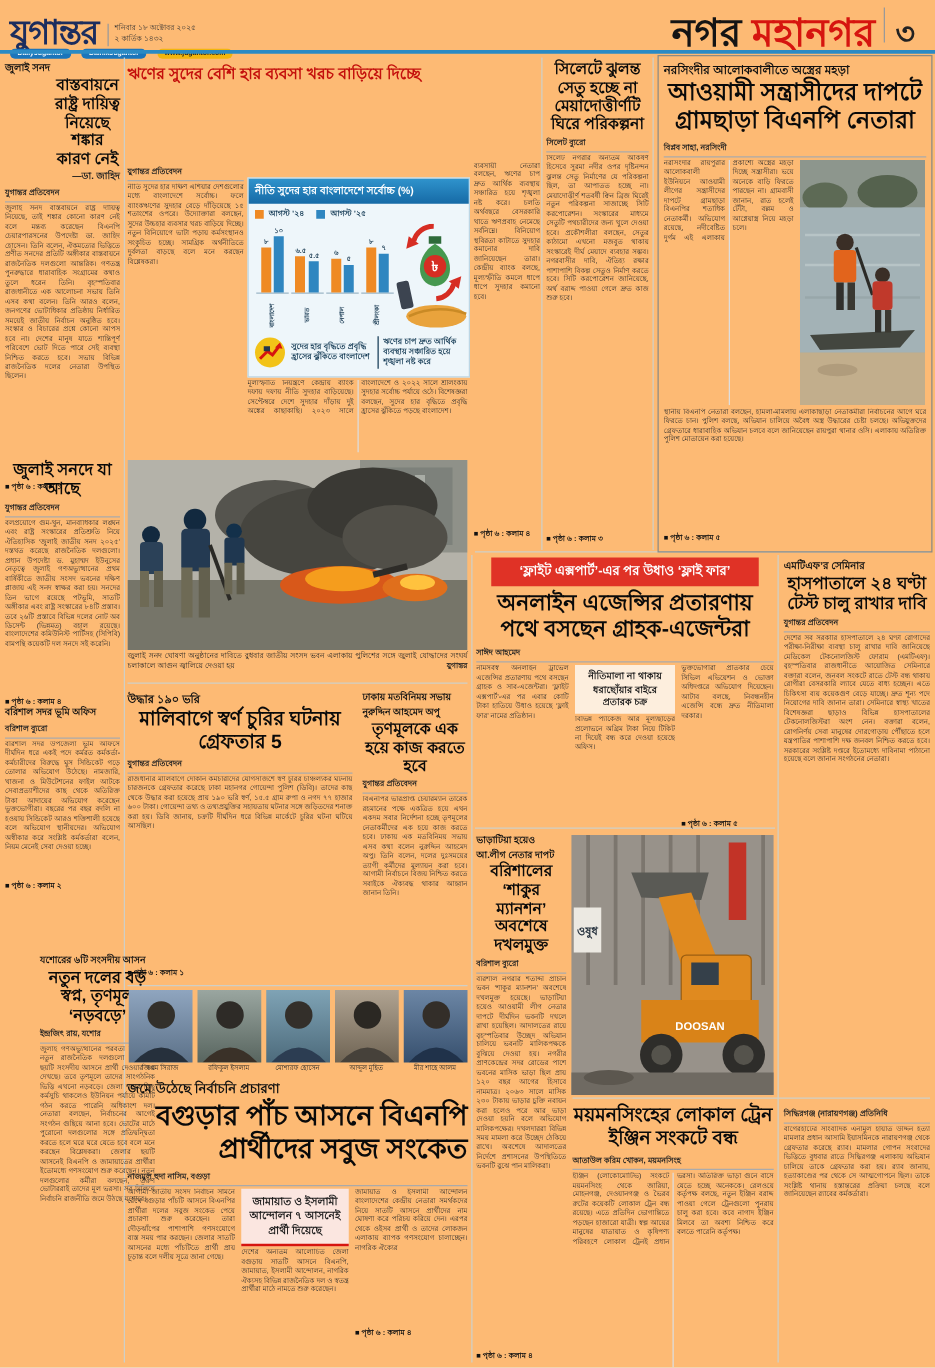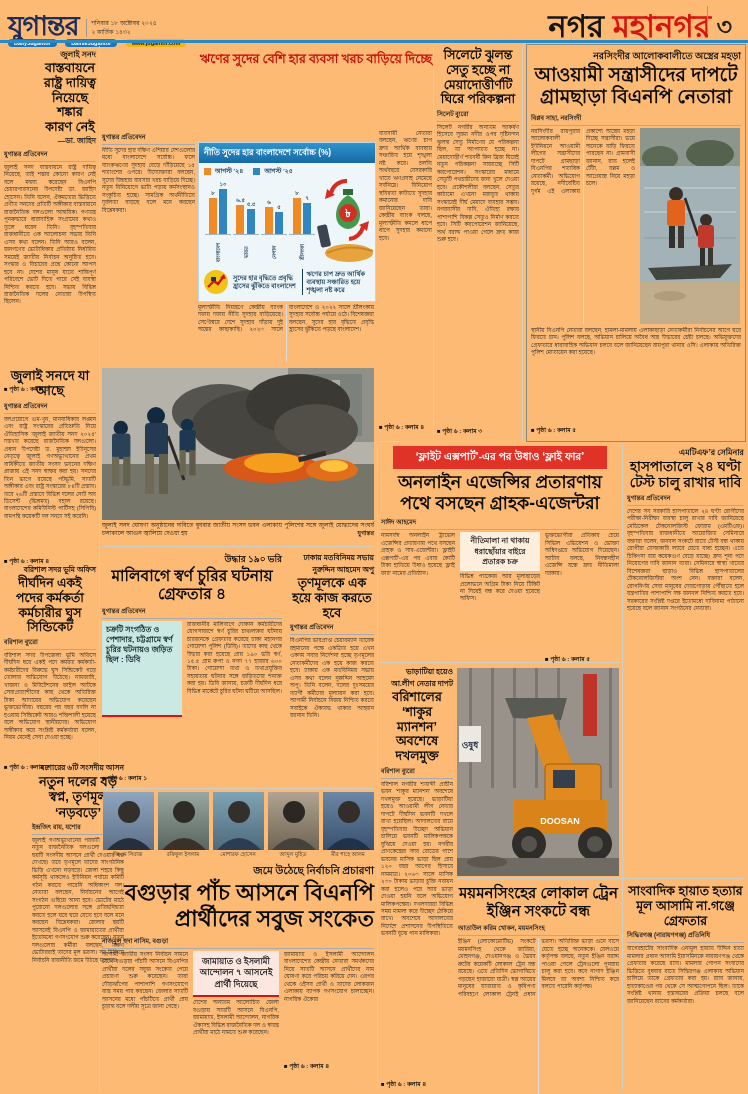--- a/index.html
+++ b/index.html
@@ -9,21 +9,21 @@
   
   .logo{font-size:27px;font-weight:bold;color:#1c2d5e;letter-spacing:-1px;}
   .dateblock{font-size:6px;color:#333;line-height:1.5;border-left:1px solid #999;padding-left:5px;}
   .badge{display:inline-block;border-radius:5px;font-size:5.5px;font-weight:bold;padding:1px 6px;margin-right:4px;color:#fff;background:#1b75bb;}
   .badge.web{background:#f2b50d;color:#222;}
   .masthead{font-size:31px;font-weight:bold;}
   .masthead .black{color:#141414;} .masthead .red{color:#d6150f;}
   .pagenum{font-size:24px;font-weight:bold;color:#222;}
   .bluerule{position:absolute;left:0;top:40px;width:748px;height:3px;background:#2a8ac4;}
   
-  .k{font-weight:bold;text-align:right;color:#111;font-family:Liberation Serif, serif;}
+  .k{font-weight:bold;text-align:left;color:#111;}
   .k.red{color:#c40f0c;}
   .hl{font-weight:bold;text-align:center;color:#0a0a0a;margin:0;line-height:1.18;}
   .attrib{font-size:7.5px;font-weight:bold;text-align:right;color:#222;}
   .by{font-size:6.3px;font-weight:bold;color:#222;padding:2px 0 1px;border-bottom:1px solid #aaa;margin-bottom:2px;}
   .bd{font-size:5.6px;line-height:1.34;text-align:justify;color:#2b2b2b;overflow:hidden;}
   .jmp{font-size:6px;font-weight:bold;color:#111;margin-top:2px;}
   .cols2{column-count:2;column-gap:6px;column-rule:1px solid #ddd;}
   .vline,.hline{position:absolute;background:#cfcfc6;}
   .vline{width:1px;} .hline{height:1px;}
   
@@ -69,21 +69,21 @@
     <div class="dateblock">
       <div>শনিবার ১৮ অক্টোবর ২০২৫</div>
       <div>২ কার্তিক ১৪৩২</div>
     </div>
   </div>
   <div class="abs" style="left:8px;top:31px;">
     <span class="badge">DailyJugantor</span>
     <span class="badge">DainikJugantor</span>
     <span class="badge web">www.jugantor.com</span>
   </div>
-  <div class="abs masthead" style="right:37px;top:2px;">
+  <div class="abs masthead" style="right:48px;top:2px;">
     <span class="black">নগর</span>
     <span class="red">মহানগর</span>
   </div>
   <div class="abs" style="right:40px;top:6px;width:1px;height:28px;background:#999;"></div>
   <div class="abs pagenum" style="right:16px;top:8px;">৩</div>
   <div class="bluerule"></div>
 
   <div class="vline" style="left:99px;top:46px;height:1044px;"></div>
   <div class="vline" style="left:433px;top:46px;height:394px;"></div>
   <div class="vline" style="left:522px;top:46px;height:394px;"></div>
@@ -106,21 +106,20 @@
 
   <article class="abs" style="left:4px;top:368px;width:92px;height:190px;">
     <h2 class="hl" style="font-size:13px;">জুলাই সনদে যা আছে</h2>
     <div class="by">যুগান্তর প্রতিবেদন</div>
     <div class="bd" style="height:138px;">বলপ্রয়োগে গুম-খুন, মানবাধিকার লঙ্ঘন এবং রাষ্ট্র সংস্কারের প্রতিশ্রুতি নিয়ে ঐতিহাসিক ‘জুলাই জাতীয় সনদ ২০২৫’ দস্তখত করেছে রাজনৈতিক দলগুলো। প্রধান উপদেষ্টা ড. মুহাম্মদ ইউনূসের নেতৃত্বে জুলাই গণঅভ্যুত্থানের প্রথম বার্ষিকীতে জাতীয় সংসদ ভবনের দক্ষিণ প্লাজায় এই সনদ স্বাক্ষর করা হয়। সনদের তিন ভাগে রয়েছে পটভূমি, সাতটি অঙ্গীকার এবং রাষ্ট্র সংস্কারের ৮৪টি প্রস্তাব। তবে ২৬টি প্রস্তাবে বিভিন্ন দলের নোট অব ডিসেন্ট (ভিন্নমত) বহাল রয়েছে। বাংলাদেশের কমিউনিস্ট পার্টিসহ (সিপিবি) বামপন্থি কয়েকটি দল সনদে সই করেনি।</div>
     <div class="jmp">■ পৃষ্ঠা ৬ : কলাম ৪</div>
   </article>
 
   <article class="abs" style="left:4px;top:564px;width:92px;height:192px;">
     <div class="k" style="font-size:7.5px;">বরিশাল সদর ভূমি অফিস</div>
-    <h2 class="hl" style="font-size:12.5px;">দীর্ঘদিন একই পদের কর্মকর্তা কর্মচারীর ঘুস সিন্ডিকেট</h2>
     <div class="by">বরিশাল ব্যুরো</div>
     <div class="bd" style="height:108px;">বরিশাল সদর উপজেলা ভূমি অফিসে দীর্ঘদিন ধরে একই পদে কর্মরত কর্মকর্তা-কর্মচারীদের বিরুদ্ধে ঘুস সিন্ডিকেট গড়ে তোলার অভিযোগ উঠেছে। নামজারি, খাজনা ও মিউটেশনের ফাইল আটকে সেবাপ্রত্যাশীদের কাছ থেকে অতিরিক্ত টাকা আদায়ের অভিযোগ করেছেন ভুক্তভোগীরা। বছরের পর বছর বদলি না হওয়ায় সিন্ডিকেট আরও শক্তিশালী হয়েছে বলে অভিযোগ স্থানীয়দের। অভিযোগ অস্বীকার করে সংশ্লিষ্ট কর্মকর্তারা বলেন, নিয়ম মেনেই সেবা দেওয়া হচ্ছে।</div>
     <div class="jmp">■ পৃষ্ঠা ৬ : কলাম ২</div>
   </article>
 
   <article class="abs" style="left:4px;top:762px;width:92px;height:328px;margin-left:28px;">
     <div class="k" style="font-size:7.5px;">যশোরের ৬টি সংসদীয় আসন</div>
     <h2 class="hl" style="font-size:13px;">নতুন দলের বড় স্বপ্ন, তৃণমূল ‘নড়বড়ে’</h2>
     <div class="by">ইন্দ্রজিৎ রায়, যশোর</div>
     <div class="bd" style="height:250px;">জুলাই গণঅভ্যুত্থানের পরবর্তী বাস্তবতায় নতুন রাজনৈতিক দলগুলো যশোরের ছয়টি সংসদীয় আসনে প্রার্থী দেওয়ার স্বপ্ন দেখছে। তবে তৃণমূলে তাদের সাংগঠনিক ভিত্তি এখনো নড়বড়ে। জেলা শহরে কিছু কর্মসূচি থাকলেও ইউনিয়ন পর্যায়ে কমিটি গঠন করতে পারেনি অধিকাংশ দল। নেতারা বলছেন, নির্বাচনের আগেই সংগঠন গুছিয়ে আনা হবে। ভোটের মাঠে পুরোনো দলগুলোর সঙ্গে প্রতিদ্বন্দ্বিতা করতে হলে ঘরে ঘরে যেতে হবে বলে মনে করছেন বিশ্লেষকরা। জেলার ছয়টি আসনেই বিএনপি ও জামায়াতের প্রার্থীরা ইতোমধ্যে গণসংযোগ শুরু করেছেন। নতুন দলগুলোর কর্মীরা বলছেন, তরুণ ভোটাররাই তাদের মূল ভরসা। সব মিলিয়ে নির্বাচনি রাজনীতি জমে উঠছে যশোরে।</div>
@@ -270,24 +269,23 @@
       </g>
     </svg>
     <figcaption class="caption" style="margin-top:2px;">
       <span>জুলাই সনদ ঘোষণা অনুষ্ঠানের দাবিতে বুধবার জাতীয় সংসদ ভবন এলাকায় পুলিশের সঙ্গে জুলাই যোদ্ধাদের সংঘর্ষ চলাকালে আগুন জ্বালিয়ে দেওয়া হয়</span>
       <span class="credit">যুগান্তর</span>
     </figcaption>
   </figure>
 
   <article class="abs" style="left:102px;top:552px;width:180px;height:232px;">
     <div class="k" style="font-size:9px;">উদ্ধার ১৯০ ভরি</div>
-    <h2 class="hl" style="font-size:15.5px;">মালিবাগে স্বর্ণ চুরির ঘটনায় গ্রেফতার ৪</h2>
+    <h2 class="hl" style="font-size:15.5px;">মালিবাগে স্বর্ণ চুরির ঘটনায় গ্রেফতার 5</h2>
     <div class="by">যুগান্তর প্রতিবেদন</div>
     <div style="display:flex;gap:5px;">
-      <div class="tealbox" style="width:72px;height:86px;flex:none;">চক্রটি সংগঠিত ও পেশাদার, চট্টগ্রামে স্বর্ণ চুরির ঘটনায়ও জড়িত ছিল : ডিবি</div>
       <div class="bd" style="height:150px;flex:1;">রাজধানীর মালিবাগে দোকান কর্মচারীদের যোগসাজশে স্বর্ণ চুরির চাঞ্চল্যকর ঘটনায় চারজনকে গ্রেফতার করেছে ঢাকা মহানগর গোয়েন্দা পুলিশ (ডিবি)। তাদের কাছ থেকে উদ্ধার করা হয়েছে প্রায় ১৯০ ভরি স্বর্ণ, ১৫.৫ গ্রাম রুপা ও নগদ ৭৭ হাজার ৬০০ টাকা। গোয়েন্দা তথ্য ও তথ্যপ্রযুক্তির সহায়তায় ঘটনার সঙ্গে জড়িতদের শনাক্ত করা হয়। ডিবি জানায়, চক্রটি দীর্ঘদিন ধরে বিভিন্ন মার্কেটে চুরির ঘটনা ঘটিয়ে আসছিল।</div>
     </div>
     <div class="jmp">■ পৃষ্ঠা ৬ : কলাম ১</div>
   </article>
 
   <article class="abs" style="left:290px;top:552px;width:84px;height:232px;">
     <div class="k" style="font-size:7.5px;">ঢাকায় মতবিনিময় সভায় নুরুদ্দিন আহমেদ অপু</div>
     <h2 class="hl" style="font-size:12.5px;">তৃণমূলকে এক হয়ে কাজ করতে হবে</h2>
     <div class="by">যুগান্তর প্রতিবেদন</div>
     <div class="bd" style="height:138px;">বিএনপির ভারপ্রাপ্ত চেয়ারম্যান তারেক রহমানের পক্ষে একত্রিত হয়ে এখন একদম সবার নির্দেশনা হচ্ছে তৃণমূলের নেতাকর্মীদের এক হয়ে কাজ করতে হবে। ঢাকায় এক মতবিনিময় সভায় এসব কথা বলেন নুরুদ্দিন আহমেদ অপু। তিনি বলেন, দলের দুঃসময়ের ত্যাগী কর্মীদের মূল্যায়ন করা হবে। আগামী নির্বাচনে বিজয় নিশ্চিত করতে সবাইকে ঐক্যবদ্ধ থাকার আহ্বান জানান তিনি।</div>
@@ -449,18 +447,17 @@
     </svg>
   </article>
 
   <article class="abs" style="left:458px;top:884px;width:161px;height:206px;">
     <h2 class="hl" style="font-size:15px;">ময়মনসিংহের লোকাল ট্রেন ইঞ্জিন সংকটে বন্ধ</h2>
     <div class="by" style="margin-top:2px;">আতাউল করিম খোকন, ময়মনসিংহ</div>
     <div class="bd cols2" style="height:156px;">ইঞ্জিন (লোকোমোটিভ) সংকটে ময়মনসিংহ থেকে জারিয়া, মোহনগঞ্জ, দেওয়ানগঞ্জ ও ভৈরব রুটের কয়েকটি লোকাল ট্রেন বন্ধ রয়েছে। এতে প্রতিদিন ভোগান্তিতে পড়ছেন হাজারো যাত্রী। স্বল্প আয়ের মানুষের যাতায়াত ও কৃষিপণ্য পরিবহণে লোকাল ট্রেনই প্রধান ভরসা। অতিরিক্ত ভাড়া গুনে বাসে যেতে হচ্ছে অনেককে। রেলওয়ে কর্তৃপক্ষ বলছে, নতুন ইঞ্জিন বরাদ্দ পাওয়া গেলে ট্রেনগুলো পুনরায় চালু করা হবে। কবে নাগাদ ইঞ্জিন মিলবে তা অবশ্য নিশ্চিত করে বলতে পারেনি কর্তৃপক্ষ।</div>
   </article>
 
   <article class="abs" style="left:627px;top:884px;width:117px;height:206px;">
-    <h2 class="hl" style="font-size:12.5px;">সাংবাদিক হায়াত হত্যার মূল আসামি না.গঞ্জে গ্রেফতার</h2>
     <div class="by">সিদ্ধিরগঞ্জ (নারায়ণগঞ্জ) প্রতিনিধি</div>
     <div class="bd" style="height:140px;">বাগেরহাটের সাংবাদিক এনামুল হায়াত উদ্দিন হত্যা মামলার প্রধান আসামি ইয়াসমিনকে নারায়ণগঞ্জ থেকে গ্রেফতার করেছে র‍্যাব। মামলার গোপন সংবাদের ভিত্তিতে বুধবার রাতে সিদ্ধিরগঞ্জ এলাকায় অভিযান চালিয়ে তাকে গ্রেফতার করা হয়। র‍্যাব জানায়, হত্যাকাণ্ডের পর থেকে সে আত্মগোপনে ছিল। তাকে সংশ্লিষ্ট থানায় হস্তান্তরের প্রক্রিয়া চলছে বলে জানিয়েছেন র‍্যাবের কর্মকর্তারা।</div>
   </article>
 
 </div>
 
 </body></html>

